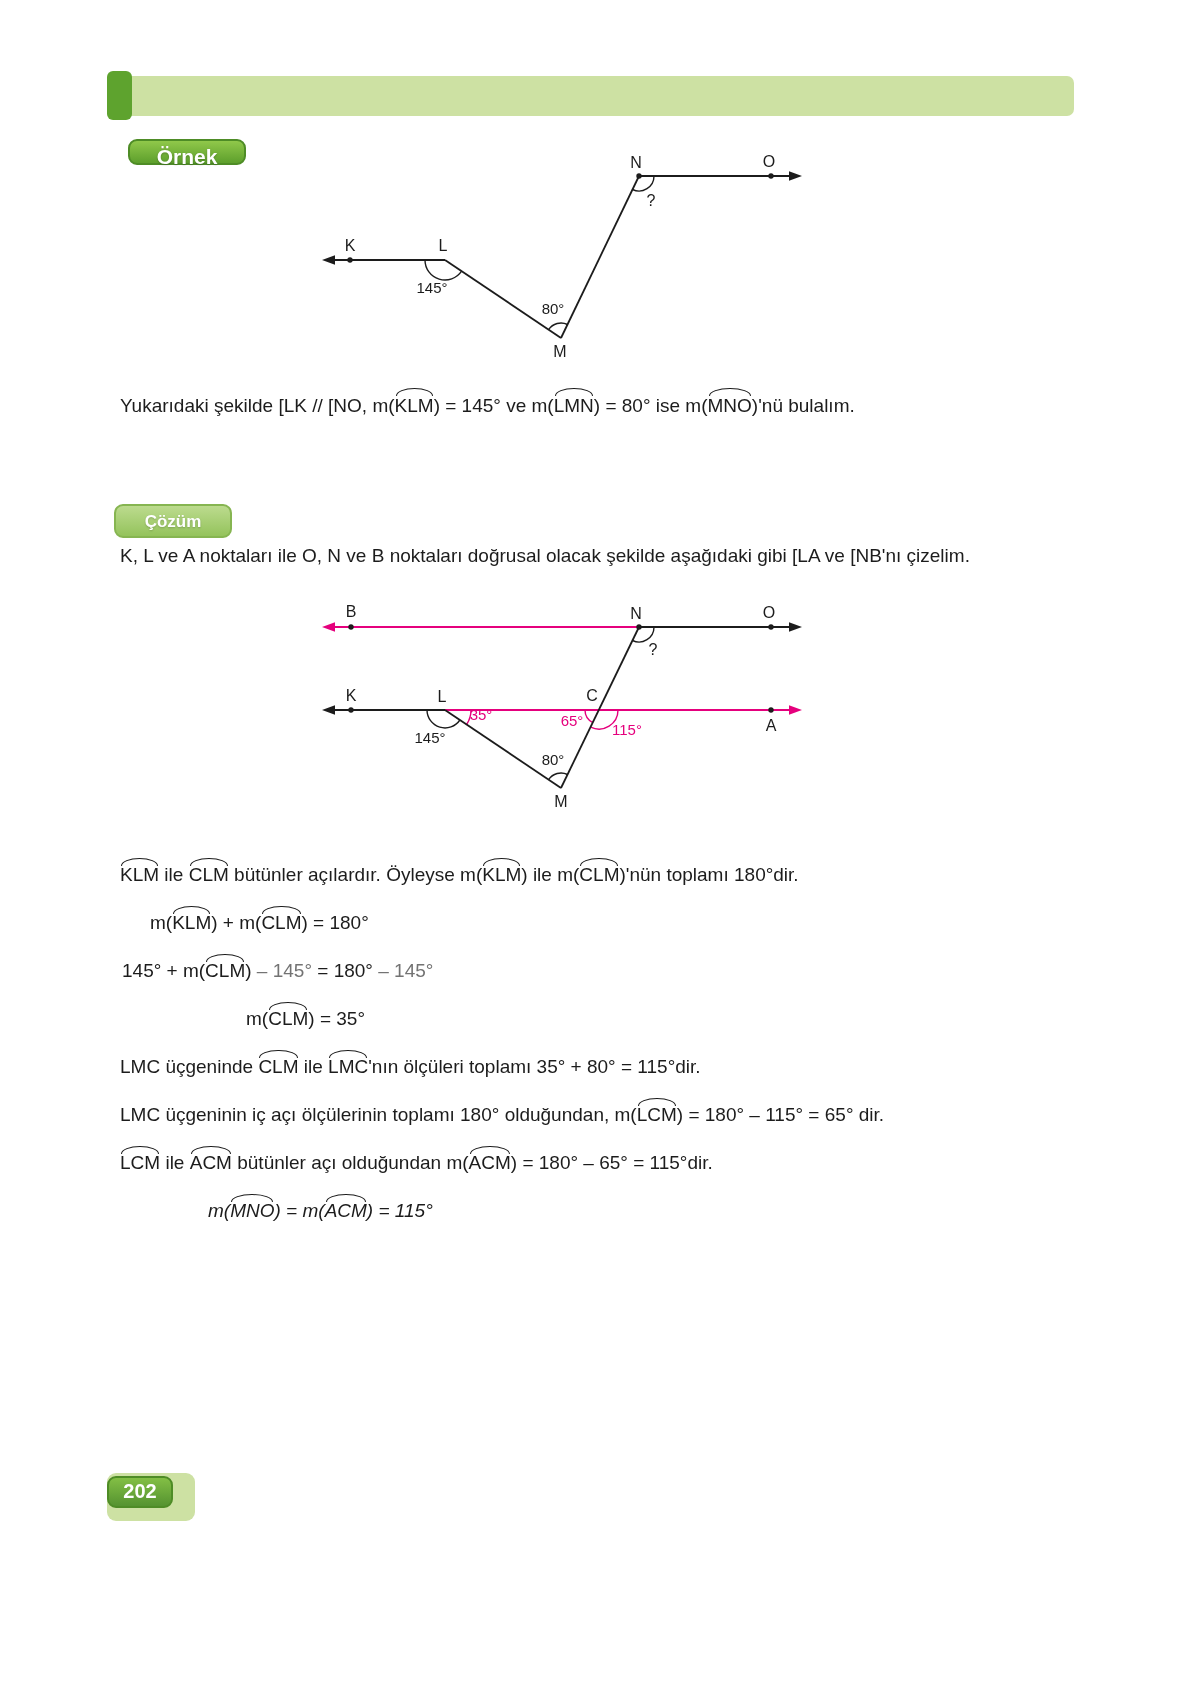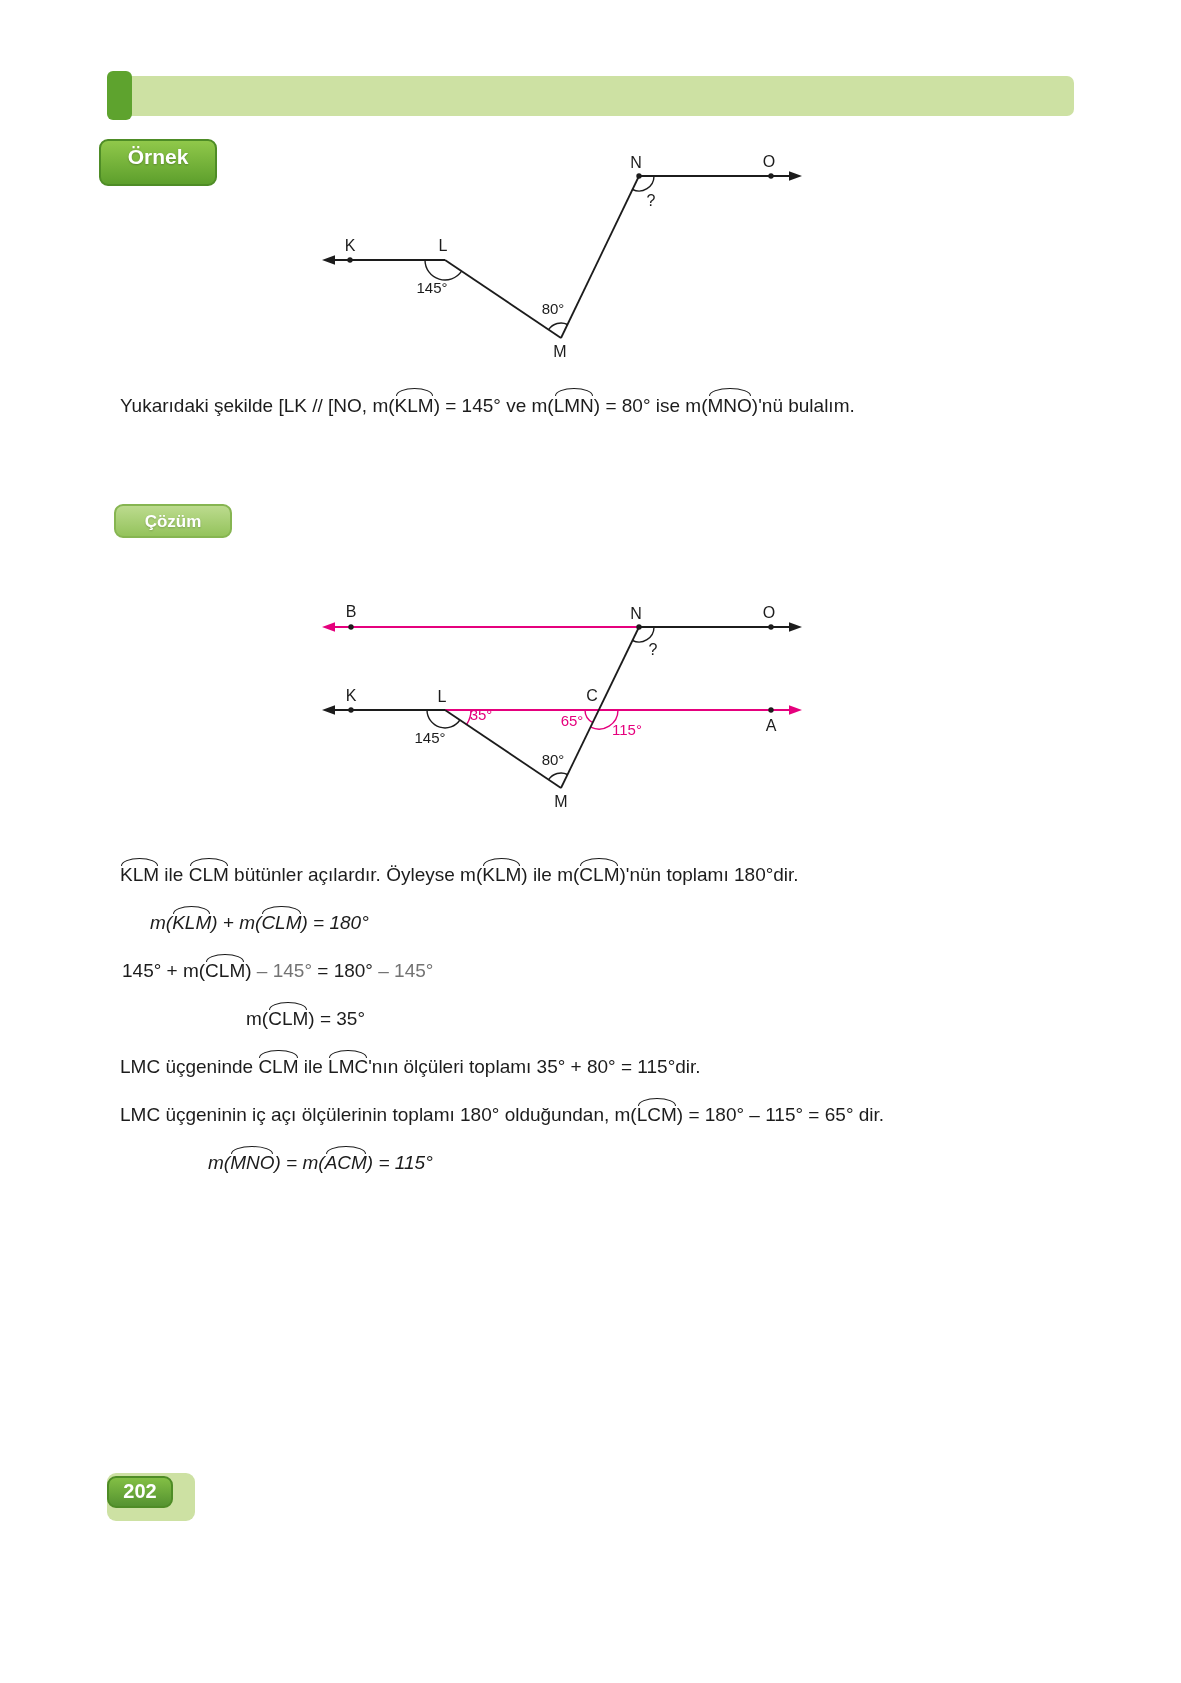--- a/index.html
+++ b/index.html
@@ -8,38 +8,38 @@
     position:relative; width:1181px; height:1683px; background:#fff;
     font-family:"Liberation Sans", sans-serif; font-size:19px; color:#1c1c1c;
     overflow:hidden;
   }
   .top-bar { position:absolute; left:112px; top:76px; width:962px; height:40px;
              background:#cde1a3; border-radius:7px; }
   .top-tab { position:absolute; left:107px; top:71px; width:25px; height:49px;
              background:#5ea32e; border-radius:6px; }
   .badge { position:absolute; color:#fff; font-weight:bold; text-align:center;
            border-radius:9px; }
-  .badge-ornek { left:99px; top:139px; width:118px; height:47px; line-height:31px;
+  .badge-ornek { left:128px; top:139px; width:118px; height:26px; line-height:31px;
                  font-size:21px; background:linear-gradient(180deg,#90c84a,#5d9f2c);
                  border:2px solid #4e8c26; text-shadow:0 1px 2px rgba(0,0,0,.25); }
   .badge-cozum { left:114px; top:504px; width:118px; height:34px; line-height:31px;
                  font-size:17px; background:linear-gradient(180deg,#bcdb8e,#94c35c);
                  border:2px solid #86b551; text-shadow:0 1px 2px rgba(0,0,0,.2); }
   .fig { position:absolute; }
   .fig1 { left:320px; top:150px; }
   .fig2 { left:320px; top:598px; }
   .fig text { font-size:16px; fill:#1c1c1c; }
   .fig text.small { font-size:15px; }
   .fig text.pinkf { fill:#e5007d; }
   .textline { position:absolute; left:120px; width:978px; line-height:25px; }
   .problem { top:393px; }
   .intro { top:543px; }
   .steps { position:absolute; left:120px; top:863px; width:995px; }
   .step { margin-bottom:25px; line-height:23px; white-space:nowrap; }
-  .ml2 { margin-left:2px; } .ml30 { margin-left:30px;font-style:italic; } .ml62 { margin-left:62px; }
+  .ml2 { margin-left:2px; } .ml30 { margin-left:30px; } .ml62 { margin-left:62px; }
   .ml88 { margin-left:88px;font-style:italic; } .ml126 { margin-left:126px; }
   .arc { position:relative; display:inline-block; }
   .arc::before { content:""; position:absolute; left:1px; right:1px; top:-5px; height:7px;
                  border:1.5px solid currentColor; border-bottom:none;
                  border-radius:50% 50% 0 0 / 100% 100% 0 0; }
   .pink { color:#737373; }
   .footer-strip { position:absolute; left:107px; top:1473px; width:88px; height:48px;
                   background:#cde1a3; border-radius:9px; }
   .footer-badge { position:absolute; left:0; top:3px; width:66px; height:32px;
                   background:linear-gradient(180deg,#83bf45,#559330); border:2px solid #4e8c26;
@@ -88,20 +88,21 @@
         <text x="233" y="164" class="small">80°</text>
         <text x="331" y="56">?</text>
       </g>
     </svg>
   </div>
 
   <p class="textline problem"><span>Yukarıdaki şekilde [LK // [NO, m(</span><span class="arc">KLM</span><span>) = 145° ve m(</span><span class="arc">LMN</span><span>) = 80° ise m(</span><span class="arc">MNO</span><span>)'nü bulalım.</span></p>
 
   <div class="badge badge-cozum">Çözüm</div>
 
+  <p class="textline intro">K, L ve A noktaları ile O, N ve B noktaları doğrusal olacak şekilde aşağıdaki gibi [LA ve [NB'nı çizelim.</p>
 
   <div class="fig fig2">
     <svg width="490" height="228" viewBox="0 0 490 228">
       <g stroke="#e5007d" stroke-width="2" fill="none">
         <line x1="13" y1="29" x2="319" y2="29"></line>
         <line x1="125" y1="112" x2="471" y2="112"></line>
       </g>
       <g stroke="#e5007d" stroke-width="1.4" fill="none">
         <path d="M 151 112 A 26 26 0 0 1 146.6 126.5"></path>
         <path d="M 265 112 A 14 14 0 0 0 272.9 124.6"></path>
@@ -152,20 +153,21 @@
     </svg>
   </div>
 
   <div class="steps">
     <div class="step"><span class="arc">KLM</span><span> ile </span><span class="arc">CLM</span><span> bütünler açılardır. Öyleyse m(</span><span class="arc">KLM</span><span>) ile m(</span><span class="arc">CLM</span><span>)'nün toplamı 180°dir.</span></div>
     <div class="step ml30"><span>m(</span><span class="arc">KLM</span><span>) + m(</span><span class="arc">CLM</span><span>) = 180°</span></div>
     <div class="step ml2"><span>145° + m(</span><span class="arc">CLM</span><span>) </span><span class="pink">– 145°</span><span> = 180° </span><span class="pink">– 145°</span></div>
     <div class="step ml126"><span>m(</span><span class="arc">CLM</span><span>) = 35°</span></div>
     <div class="step"><span>LMC üçgeninde </span><span class="arc">CLM</span><span> ile </span><span class="arc">LMC</span><span>'nın ölçüleri toplamı 35° + 80° = 115°dir.</span></div>
     <div class="step"><span>LMC üçgeninin iç açı ölçülerinin toplamı 180° olduğundan, m(</span><span class="arc">LCM</span><span>) = 180° – 115° = 65° dir.</span></div>
+    <div class="step"><span class="arc">LCM</span><span> ile </span><span class="arc">ACM</span><span> bütünler açı olduğundan m(</span><span class="arc">ACM</span><span>) = 180° – 65° = 115°dir.</span></div>
     <div class="step ml88"><span>m(</span><span class="arc">MNO</span><span>) = m(</span><span class="arc">ACM</span><span>) = 115°</span></div>
   </div>
 
   <div class="footer-strip">
     <div class="footer-badge">202</div>
   </div>
 
 </div>
 
 </body></html>

